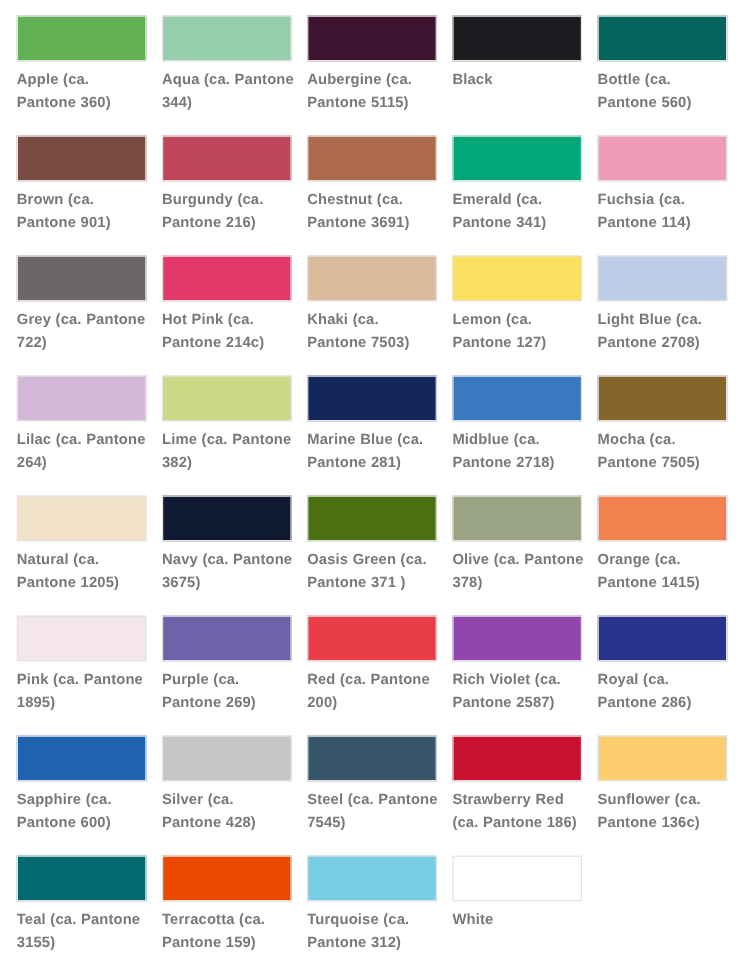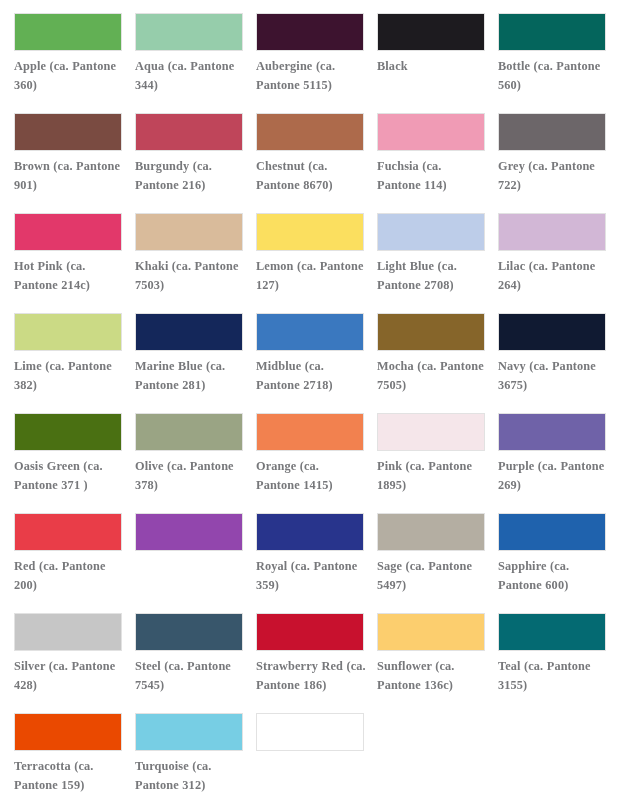--- a/index.html
+++ b/index.html
@@ -33,21 +33,20 @@
   }
   .swatch-label {
     display: block;
     margin-top: 6px;
     font-size: 12.3px;
     font-weight: bold;
     line-height: 19.4px;
     color: #77787b;
     letter-spacing: 0.01em;
     word-spacing: 0.02em;
-    font-family: Liberation Serif, serif;
   }
 </style>
 </head>
 <body>
 
 <div id="swatch-grid">
     <div class="swatch-cell">
       <span class="swatch-chip" style="background-color: rgb(98, 176, 84);"></span>
       <span class="swatch-label">Apple (ca. Pantone 360)</span>
     </div>
@@ -70,21 +69,25 @@
     <div class="swatch-cell">
       <span class="swatch-chip" style="background-color: rgb(122, 75, 65);"></span>
       <span class="swatch-label">Brown (ca. Pantone 901)</span>
     </div>
     <div class="swatch-cell">
       <span class="swatch-chip" style="background-color: rgb(191, 69, 90);"></span>
       <span class="swatch-label">Burgundy (ca. Pantone 216)</span>
     </div>
     <div class="swatch-cell">
       <span class="swatch-chip" style="background-color: rgb(173, 106, 75);"></span>
-      <span class="swatch-label">Chestnut (ca. Pantone 8670)</span>
+      <span class="swatch-label">Chestnut (ca. Pantone 3691)</span>
+    </div>
+    <div class="swatch-cell">
+      <span class="swatch-chip" style="background-color: rgb(0, 168, 120);"></span>
+      <span class="swatch-label">Emerald (ca. Pantone 341)</span>
     </div>
     <div class="swatch-cell">
       <span class="swatch-chip" style="background-color: rgb(240, 155, 181);"></span>
       <span class="swatch-label">Fuchsia (ca. Pantone 114)</span>
     </div>
     <div class="swatch-cell">
       <span class="swatch-chip" style="background-color: rgb(108, 102, 105);"></span>
       <span class="swatch-label">Grey (ca. Pantone 722)</span>
     </div>
     <div class="swatch-cell">
@@ -117,20 +120,24 @@
     </div>
     <div class="swatch-cell">
       <span class="swatch-chip" style="background-color: rgb(58, 120, 191);"></span>
       <span class="swatch-label">Midblue (ca. Pantone 2718)</span>
     </div>
     <div class="swatch-cell">
       <span class="swatch-chip" style="background-color: rgb(134, 101, 42);"></span>
       <span class="swatch-label">Mocha (ca. Pantone 7505)</span>
     </div>
     <div class="swatch-cell">
+      <span class="swatch-chip" style="background-color: rgb(242, 226, 202);"></span>
+      <span class="swatch-label">Natural (ca. Pantone 1205)</span>
+    </div>
+    <div class="swatch-cell">
       <span class="swatch-chip" style="background-color: rgb(16, 26, 50);"></span>
       <span class="swatch-label">Navy (ca. Pantone 3675)</span>
     </div>
     <div class="swatch-cell">
       <span class="swatch-chip" style="background-color: rgb(74, 112, 18);"></span>
       <span class="swatch-label">Oasis Green (ca. Pantone 371 )</span>
     </div>
     <div class="swatch-cell">
       <span class="swatch-chip" style="background-color: rgb(154, 164, 132);"></span>
       <span class="swatch-label">Olive (ca. Pantone 378)</span>
@@ -146,28 +153,25 @@
     <div class="swatch-cell">
       <span class="swatch-chip" style="background-color: rgb(111, 98, 168);"></span>
       <span class="swatch-label">Purple (ca. Pantone 269)</span>
     </div>
     <div class="swatch-cell">
       <span class="swatch-chip" style="background-color: rgb(233, 61, 72);"></span>
       <span class="swatch-label">Red (ca. Pantone 200)</span>
     </div>
     <div class="swatch-cell">
       <span class="swatch-chip" style="background-color: rgb(146, 70, 173);"></span>
+      <span class="swatch-label">Rich Violet (ca. Pantone 2587)</span>
     </div>
     <div class="swatch-cell">
       <span class="swatch-chip" style="background-color: rgb(40, 52, 140);"></span>
-      <span class="swatch-label">Royal (ca. Pantone 359)</span>
-    </div>
-    <div class="swatch-cell">
-      <span class="swatch-chip" style="background-color: rgb(180, 174, 162);"></span>
-      <span class="swatch-label">Sage (ca. Pantone 5497)</span>
+      <span class="swatch-label">Royal (ca. Pantone 286)</span>
     </div>
     <div class="swatch-cell">
       <span class="swatch-chip" style="background-color: rgb(31, 98, 173);"></span>
       <span class="swatch-label">Sapphire (ca. Pantone 600)</span>
     </div>
     <div class="swatch-cell">
       <span class="swatch-chip" style="background-color: rgb(198, 198, 198);"></span>
       <span class="swatch-label">Silver (ca. Pantone 428)</span>
     </div>
     <div class="swatch-cell">
@@ -189,14 +193,15 @@
     <div class="swatch-cell">
       <span class="swatch-chip" style="background-color: rgb(234, 73, 0);"></span>
       <span class="swatch-label">Terracotta (ca. Pantone 159)</span>
     </div>
     <div class="swatch-cell">
       <span class="swatch-chip" style="background-color: rgb(119, 206, 228);"></span>
       <span class="swatch-label">Turquoise (ca. Pantone 312)</span>
     </div>
     <div class="swatch-cell">
       <span class="swatch-chip" style="background-color: rgb(255, 255, 255);"></span>
+      <span class="swatch-label">White</span>
     </div>
   </div>
 
 </body></html>

